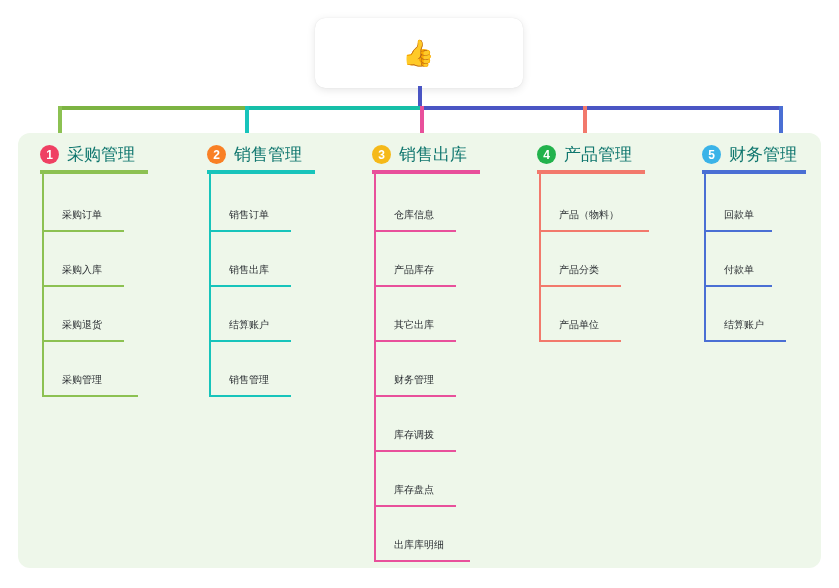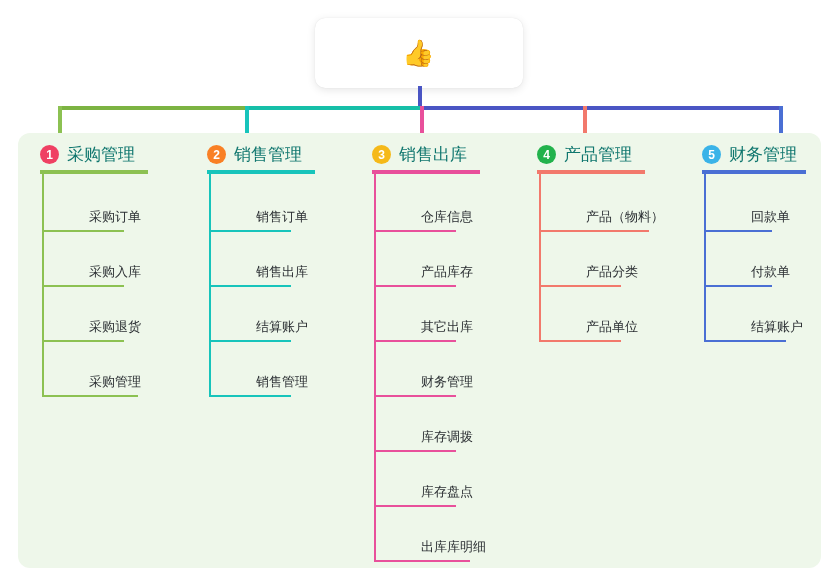--- a/index.html
+++ b/index.html
@@ -53,21 +53,21 @@
     color:#fff;font-size:12px;font-weight:bold;
     display:flex;align-items:center;justify-content:center;
     flex:0 0 auto;
   }
   .col-title{font-size:17px;color:#0f766e;}
   .head-rule{position:absolute;top:37px;left:0;height:4px;}
   .spine{position:absolute;left:2px;top:41px;width:2px;}
   .item{position:absolute;left:0;}
   .item-label{
     position:absolute;left:22px;top:0;
-    font-size:13px;color:#2b2f33;white-space:nowrap;margin-left:27px;
+    font-size:10px;color:#2b2f33;white-space:nowrap;
   }
   .item-rule{position:absolute;left:2px;top:22px;height:2px;}
 </style>
 </head>
 <body>
 
 <div id="stage">
 
   <div class="root-card">
     <span class="root-emoji">👍</span>

